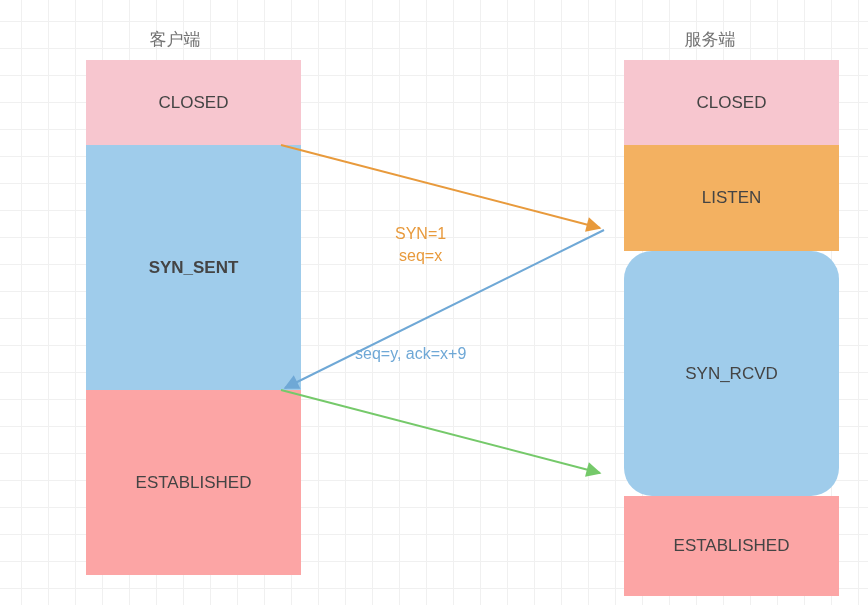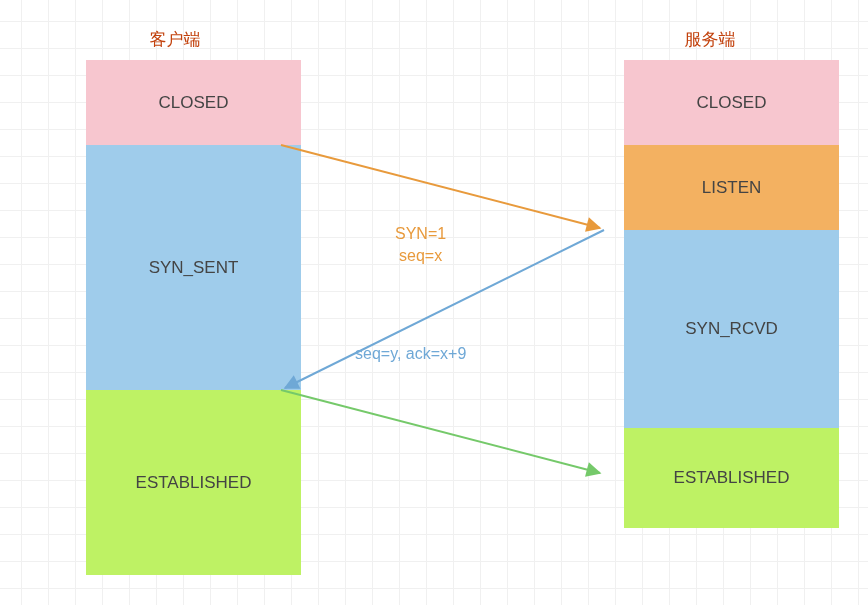--- a/index.html
+++ b/index.html
@@ -19,41 +19,41 @@
       linear-gradient(#f0f0f0 1px, transparent 1px),
       linear-gradient(90deg, #f0f0f0 1px, transparent 1px),
       linear-gradient(#e6e6e6 1px, transparent 1px),
       linear-gradient(90deg, #e6e6e6 1px, transparent 1px);
     background-size: 27px 27px, 27px 27px, 81px 81px, 81px 81px;
     background-position: -6px -6px, -6px -6px, -6px -6px, -6px -6px;
   }
   .label {
     position: absolute;
     font-size: 17px;
-    color: #c2410c;
+    color: #737373;
     text-align: center;
   }
   .col {
     position: absolute;
     width: 215px;
     margin-left: 20px;
   }
   .state {
     width: 100%;
     display: flex;
     align-items: center;
     justify-content: center;
     font-size: 17px;
     color: #444;
     border: none;
   }
   .pink   { background: #f7c6cf; }
   .blue   { background: #9fcceb; }
   .orange { background: #f3b161; }
-  .green  { background: #bef264; }
+  .green  { background: #fca5a5; }
 
   .msg {
     position: absolute;
     text-align: center;
     font-size: 16px;
     line-height: 22px;
     white-space: nowrap;
     margin-top: 48px;
   }
   .msg.orange-text { color: #e89a3c; }
@@ -71,28 +71,28 @@
 </head>
 <body>
 
 <div class="grid-bg"></div>
 
 <div class="label" style="left:125px; top:28px; width:100px;">客户端</div>
 <div class="label" style="left:660px; top:28px; width:100px;">服务端</div>
 
 <div class="col" style="left:66px; top:60px;">
   <div class="state pink" style="height:85px;">CLOSED</div>
-  <div class="state blue" style="height:245px;">SYN_SENT</div>
+  <div class="state blue" style="height:245px;font-weight:bold;">SYN_SENT</div>
   <div class="state green" style="height:185px;">ESTABLISHED</div>
 </div>
 
 <div class="col" style="left:604px; top:60px;">
   <div class="state pink" style="height:85px;">CLOSED</div>
-  <div class="state orange" style="height:85px;text-align:center;">LISTEN</div>
-  <div class="state blue" style="height:198px;">SYN_RCVD</div>
+  <div class="state orange" style="height:106px;text-align:center;">LISTEN</div>
+  <div class="state blue" style="height:245px;border-radius:28px;">SYN_RCVD</div>
   <div class="state green" style="height:100px;">ESTABLISHED</div>
 </div>
 
 <svg class="arrows">
   <defs>
     <marker id="arr-orange" viewBox="0 0 12 12" refX="10" refY="6" markerWidth="9" markerHeight="9" orient="auto-start-reverse">
       <path d="M1,1 L11,6 L1,11 Z" fill="#e89a3c"></path>
     </marker>
     <marker id="arr-blue" viewBox="0 0 12 12" refX="10" refY="6" markerWidth="9" markerHeight="9" orient="auto-start-reverse">
       <path d="M1,1 L11,6 L1,11 Z" fill="#6fa8d6"></path>

